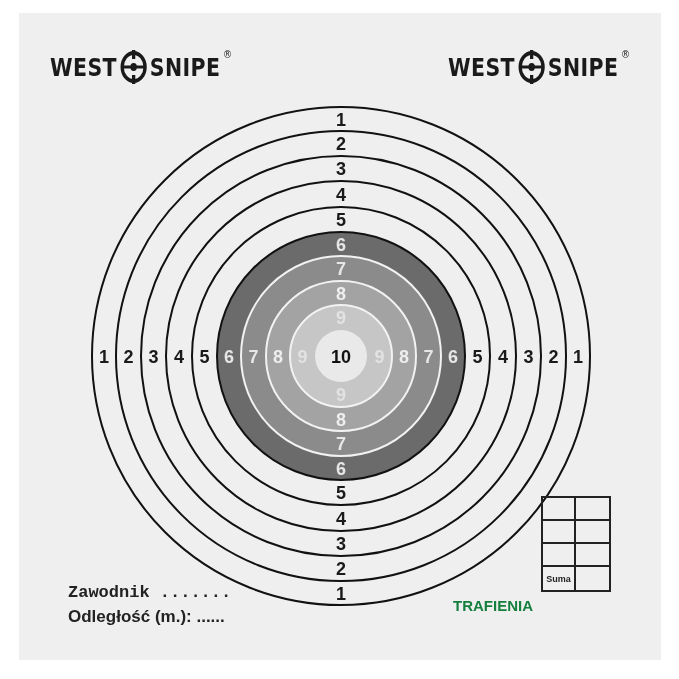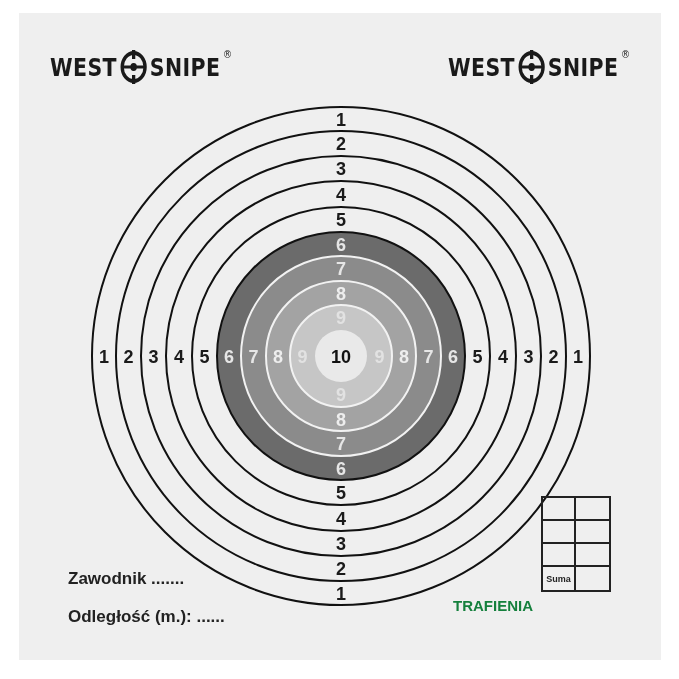--- a/index.html
+++ b/index.html
@@ -95,21 +95,21 @@
     <text x="341" y="425.5" text-anchor="middle" font-family="&quot;Liberation Sans&quot;, sans-serif" font-weight="bold" font-size="18" fill="#eeeeee">8</text>
     <text x="278" y="362.5" text-anchor="middle" font-family="&quot;Liberation Sans&quot;, sans-serif" font-weight="bold" font-size="18" fill="#eeeeee">8</text>
     <text x="404" y="362.5" text-anchor="middle" font-family="&quot;Liberation Sans&quot;, sans-serif" font-weight="bold" font-size="18" fill="#eeeeee">8</text>
     <text x="341" y="324" text-anchor="middle" font-family="&quot;Liberation Sans&quot;, sans-serif" font-weight="bold" font-size="18" fill="#e2e2e2">9</text>
     <text x="341" y="401" text-anchor="middle" font-family="&quot;Liberation Sans&quot;, sans-serif" font-weight="bold" font-size="18" fill="#e2e2e2">9</text>
     <text x="302.5" y="362.5" text-anchor="middle" font-family="&quot;Liberation Sans&quot;, sans-serif" font-weight="bold" font-size="18" fill="#e2e2e2">9</text>
     <text x="379.5" y="362.5" text-anchor="middle" font-family="&quot;Liberation Sans&quot;, sans-serif" font-weight="bold" font-size="18" fill="#e2e2e2">9</text>
     <text x="341" y="362.5" text-anchor="middle" font-family="&quot;Liberation Sans&quot;, sans-serif" font-weight="bold" font-size="18" fill="#111111">10</text>
   </svg>
 
-<div class="label" style="left:68px;top:569px;">Zawodnik .......</div>
+<div class="label" style="left:68px;top:583px;font-family:Liberation Mono, monospace;">Zawodnik .......</div>
 <div class="label" style="left:68px;top:594px;margin-top:13px;">Odległość (m.): ......</div>
 
 <div class="trafienia">TRAFIENIA</div>
 <div class="grid" id="score-grid">
     <div class="cell"></div>
     <div class="cell"></div>
     <div class="cell"></div>
     <div class="cell"></div>
     <div class="cell"></div>
     <div class="cell"></div>

